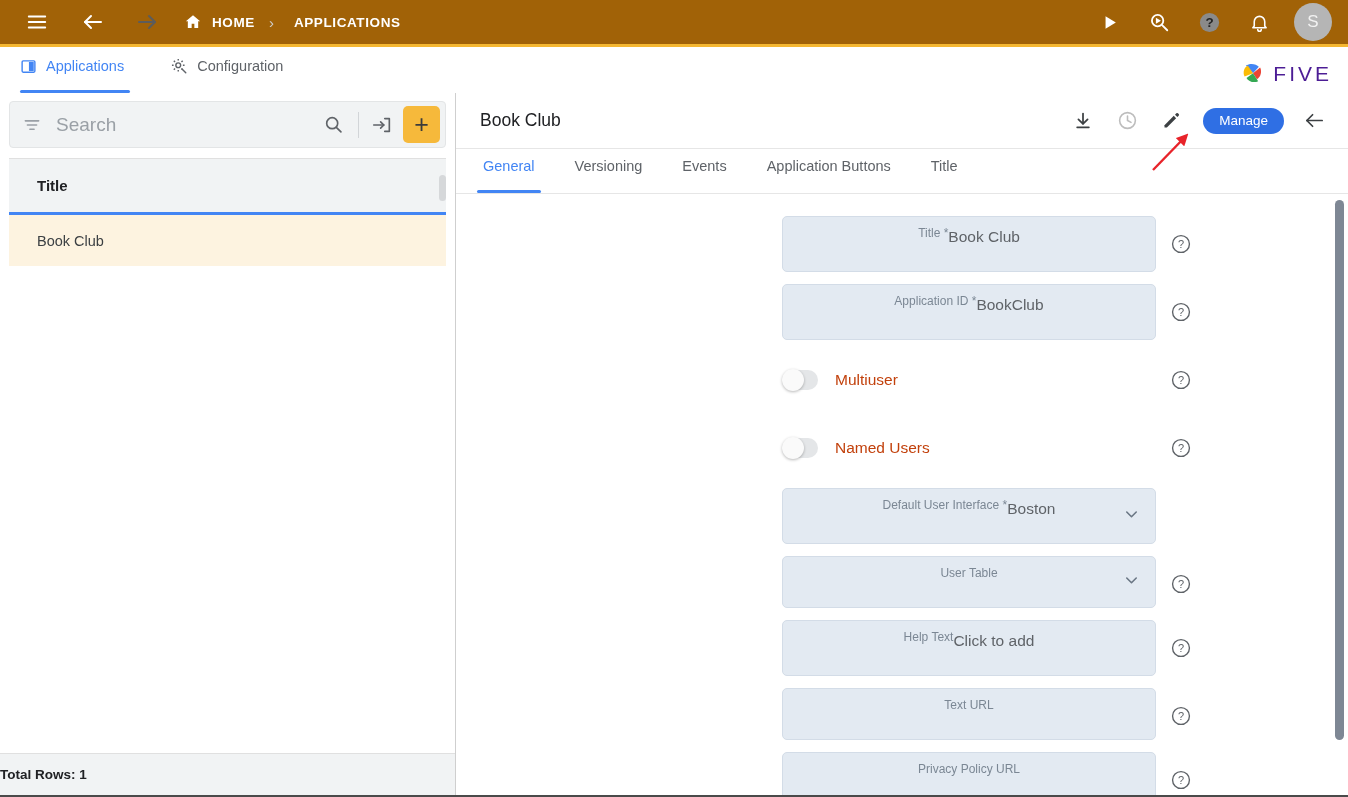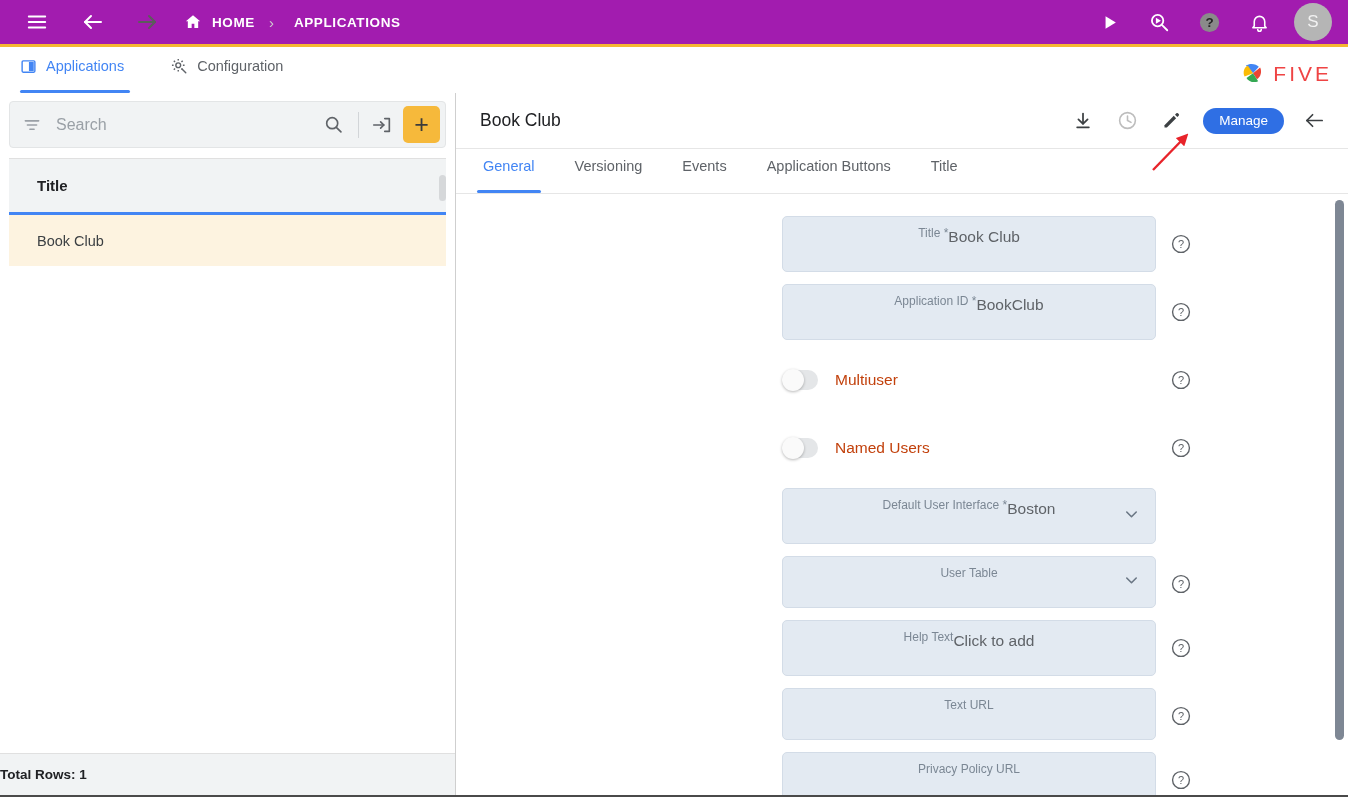--- a/index.html
+++ b/index.html
@@ -13,21 +13,21 @@
     position: relative;
     width: 1348px; height: 797px;
     display: flex; flex-direction: column;
     border-bottom: 2px solid #4a4a4a;
     background:#fff;
   }
 
   
   .topbar {
     height: 47px;
-    background: #a21caf;
+    background: #a16207;
     display: flex; align-items: center;
     padding: 0 16px;
     flex: 0 0 auto;
     border-bottom: 3px solid #f5b731;
   }
   .topbar-left { display: flex; align-items: center; gap: 0px; }
   .icon-btn {
     width: 42px; height: 42px;
     display: flex; align-items: center; justify-content: center;
     cursor: pointer;
@@ -67,21 +67,21 @@
   .appbar-tab.active { color: #4285f4; }
   .appbar-tab.active::after {
     content: ""; position: absolute; left: 0; right: 0; bottom: 0;
     height: 3px; background: #4285f4; border-radius: 2px;
   }
   .brand {
     margin-left: auto; margin-right: 16px; margin-bottom: 6px;
     display: flex; align-items: center; gap: 7px;
   }
   .brand-text {
-    font-size: 21px; letter-spacing: 3px; color: #ef4444;
+    font-size: 21px; letter-spacing: 3px; color: #4c1d95;
     font-family: "Liberation Sans", sans-serif;
   }
 
   
   .body { flex: 1 1 auto; display: flex; min-height: 0; }
 
   
   .left {
     width: 456px; flex: 0 0 456px;
     display: flex; flex-direction: column;
@@ -90,21 +90,21 @@
     min-height: 0;
   }
   .search-wrap { padding: 8px 9px 6px 9px; }
   .searchbar {
     height: 47px; background: #f1f3f4;
     border: 1px solid #e3e5e6; border-radius: 4px;
     display: flex; align-items: center; padding: 0 5px 0 12px;
   }
   .search-input {
     flex: 1 1 auto; border: none; outline: none; background: transparent;
-    font-size: 16px; color: #3c4043; padding-left: 14px;
+    font-size: 19px; color: #3c4043; padding-left: 14px;
     font-family: "Liberation Sans", sans-serif;
   }
   .search-input::placeholder { color: #9aa0a6; }
   .vdiv { width: 1px; height: 26px; background: #d2d5d8; margin: 0 8px; }
   .plus-btn {
     width: 37px; height: 37px; border-radius: 5px;
     background: #f6b93b; color: #3b3b3b;
     display: flex; align-items: center; justify-content: center;
     font-size: 25px; cursor: pointer; margin-left: 6px;
     line-height: 1;

